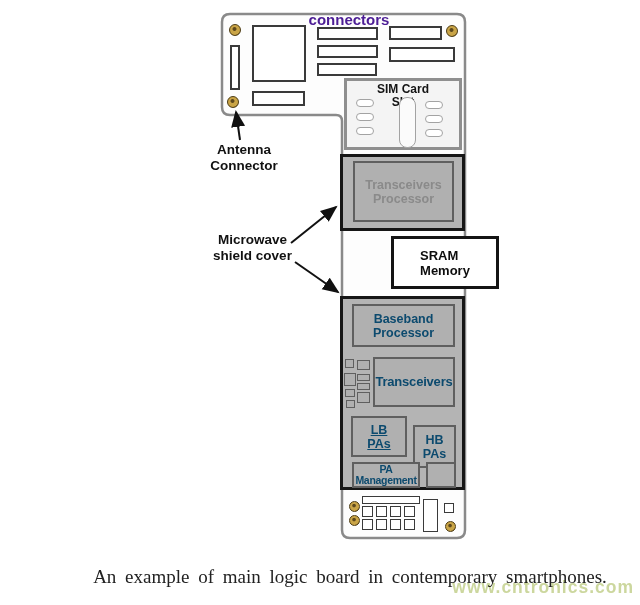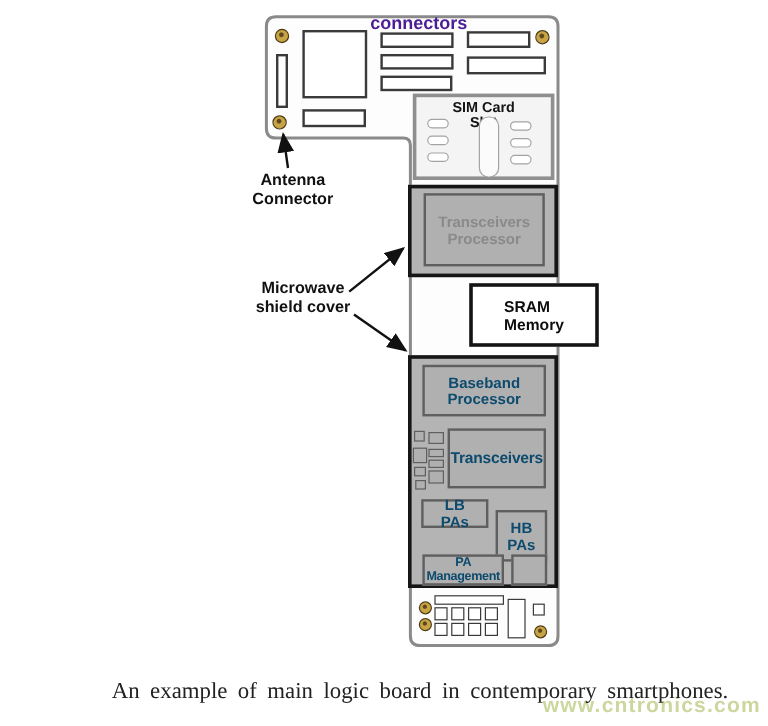--- a/index.html
+++ b/index.html
@@ -144,21 +144,21 @@
     <div class="sq" style="left:2px;  top:60px;  width:9px;  height:9px;"></div>
     <div class="sq" style="left:14px; top:61px;  width:13px; height:10px;"></div>
     <div class="sq" style="left:1px;  top:74px;  width:12px; height:13px;"></div>
     <div class="sq" style="left:14px; top:75px;  width:13px; height:7px;"></div>
     <div class="sq" style="left:14px; top:84px;  width:13px; height:7px;"></div>
     <div class="sq" style="left:2px;  top:90px;  width:10px; height:8px;"></div>
     <div class="sq" style="left:14px; top:93px;  width:13px; height:11px;"></div>
     <div class="sq" style="left:3px;  top:101px; width:9px;  height:8px;"></div>
 
     <div class="chip" style="left:30px; top:58px; width:82px; height:50px; font-size:13px; letter-spacing:-0.2px;">Transceivers</div>
-    <div class="chip ml" style="left:8px;  top:117px; width:56px; height:24px;">LB
+    <div class="chip ml" style="left:8px;  top:117px; width:56px; height:41px;text-decoration:underline;">LB
 PAs</div>
     <div class="chip ml" style="left:70px; top:126px; width:43px; height:43px;">HB
 PAs</div>
     <div class="chip ml" style="left:9px;  top:163px; width:68px; height:26px; font-size:10.5px; line-height:11px; letter-spacing:-0.3px;">PA
 Management</div>
     <div class="chip" style="left:83px; top:163px; width:30px; height:26px;"></div>
   </div>
 
   <div class="comp thin" style="left:362px; top:496px; width:58px; height:8px;"></div>
   <div class="comp thin" style="left:362px; top:506px; width:11px; height:11px;"></div>

